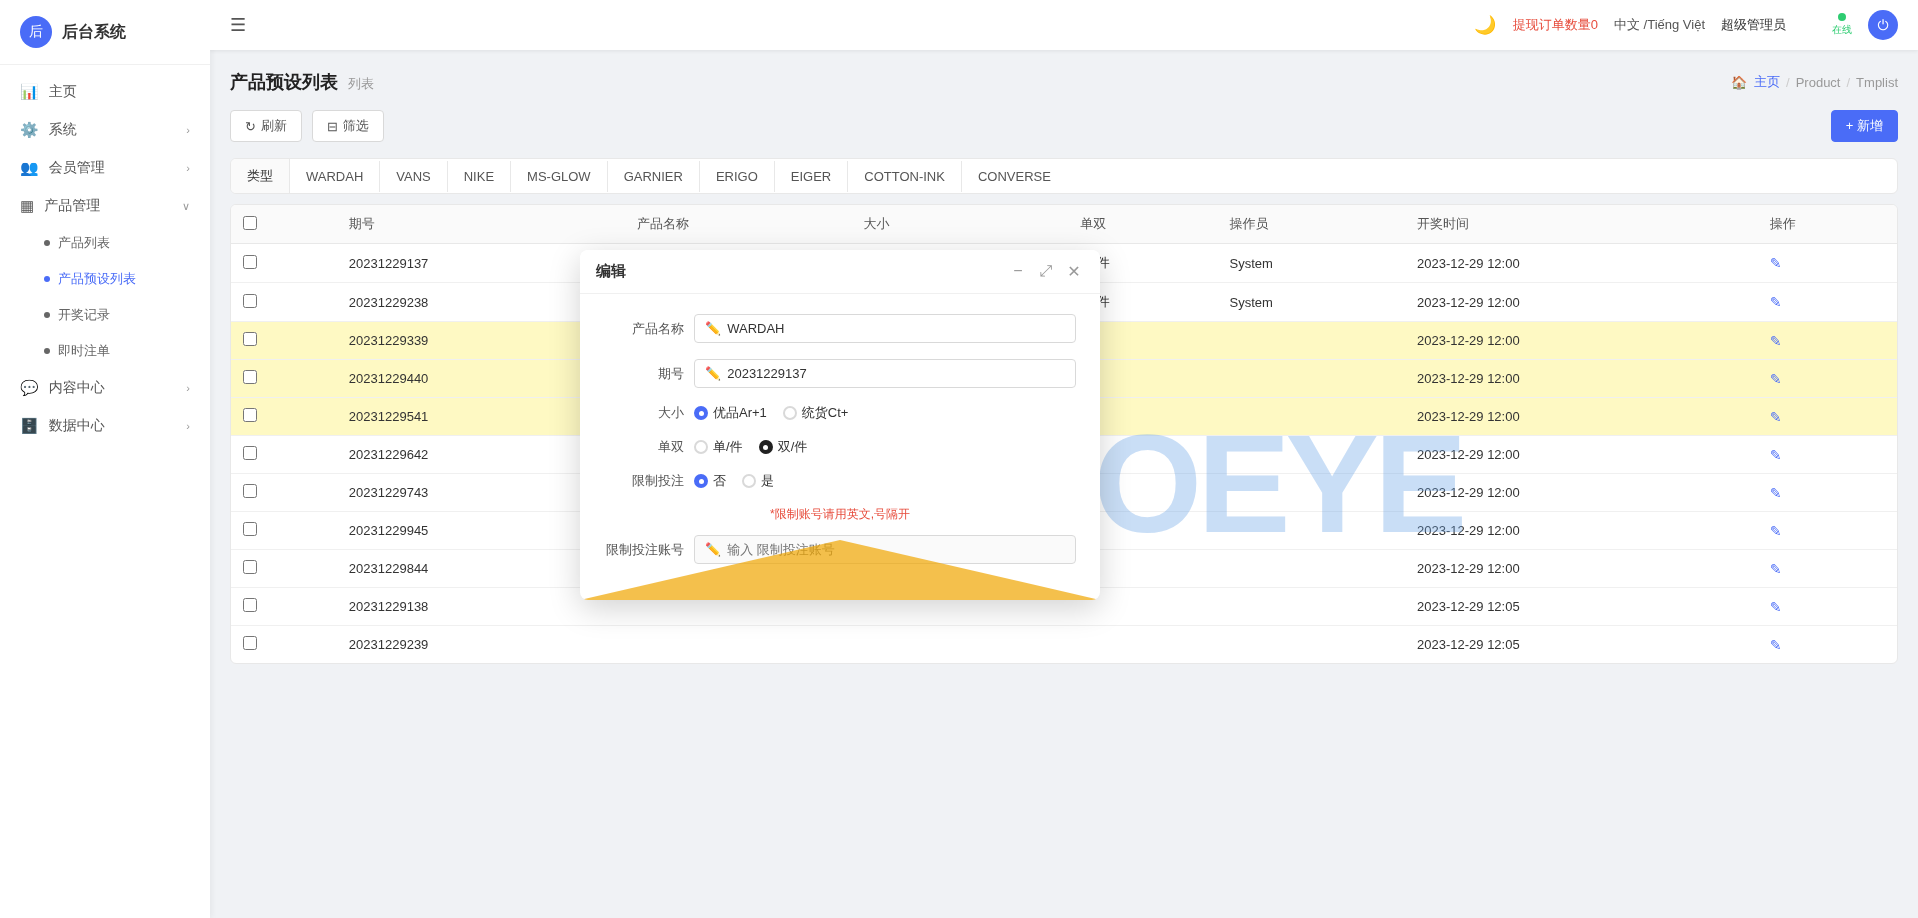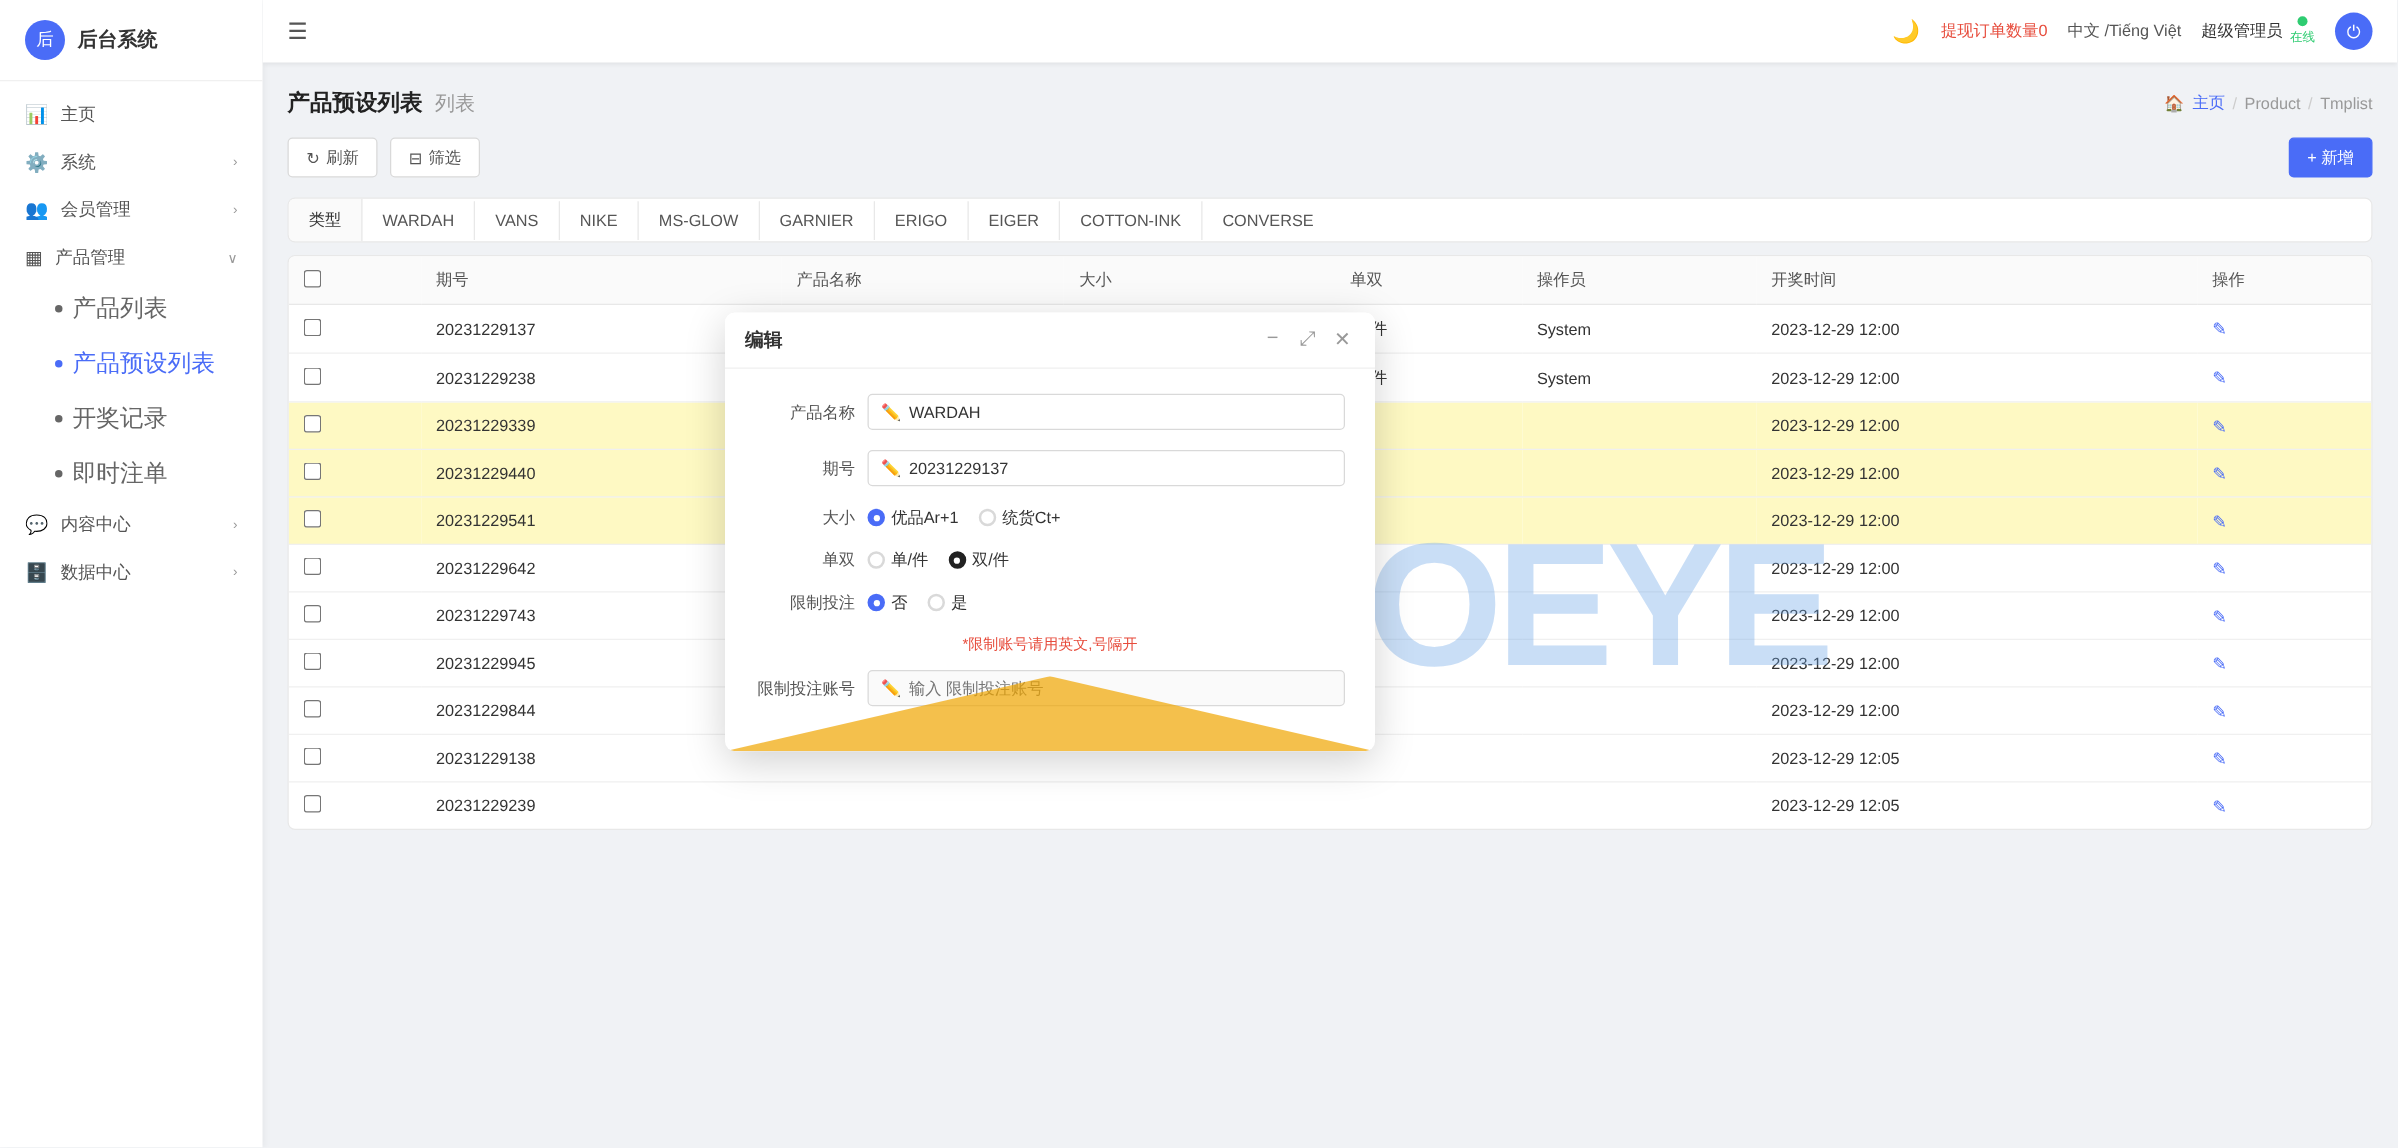--- a/index.html
+++ b/index.html
@@ -8,21 +8,21 @@
     
     .sidebar { width: 210px; background: #fff; height: 100%; display: flex; flex-direction: column; box-shadow: 2px 0 6px rgba(0,0,0,0.05); flex-shrink: 0; }
     .sidebar-logo { display: flex; align-items: center; gap: 10px; padding: 16px 20px; border-bottom: 1px solid #f0f0f0; }
     .sidebar-logo-icon { width: 32px; height: 32px; background: #4a6cf7; border-radius: 50%; display: flex; align-items: center; justify-content: center; color: white; font-size: 14px; }
     .sidebar-logo-text { font-size: 16px; font-weight: 600; color: #333; }
     .sidebar-menu { flex: 1; overflow-y: auto; padding: 8px 0; }
     .sidebar-item { display: flex; align-items: center; padding: 10px 20px; cursor: pointer; position: relative; color: #555; font-size: 14px; }
     .sidebar-item .icon { margin-right: 10px; font-size: 15px; }
     .sidebar-item .arrow { margin-left: auto; font-size: 11px; color: #999; }
     .sidebar-submenu { padding-left: 0; }
-    .sidebar-submenu-item { display: flex; align-items: center; padding: 9px 20px 9px 44px; cursor: pointer; color: #666; font-size: 19px; }
+    .sidebar-submenu-item { display: flex; align-items: center; padding: 9px 20px 9px 44px; cursor: pointer; color: #666; font-size: 13px; }
     .sidebar-submenu-item.active { color: #4a6cf7; font-weight: 500; }
     .sidebar-submenu-item .dot { width: 6px; height: 6px; border-radius: 50%; background: currentColor; margin-right: 8px; }
 
     
     .main { flex: 1; display: flex; flex-direction: column; overflow: hidden; }
 
     
     .topbar { height: 50px; background: #fff; display: flex; align-items: center; padding: 0 20px; box-shadow: 0 1px 4px rgba(0,0,0,0.08); gap: 16px; flex-shrink: 0; }
     .topbar-hamburger { font-size: 18px; cursor: pointer; color: #555; }
     .topbar-spacer { flex: 1; }
@@ -33,21 +33,21 @@
     .topbar-user .online-dot { width: 8px; height: 8px; border-radius: 50%; background: #2ecc71; }
     .topbar-power { width: 30px; height: 30px; border-radius: 50%; background: #4a6cf7; display: flex; align-items: center; justify-content: center; color: white; cursor: pointer; font-size: 14px; }
 
     
     .content { flex: 1; padding: 20px; overflow-y: auto; position: relative; }
 
     
     .page-header { display: flex; align-items: center; justify-content: space-between; margin-bottom: 16px; }
     .page-title-area { display: flex; align-items: baseline; gap: 10px; }
     .page-title { font-size: 18px; font-weight: 600; color: #222; }
-    .page-subtitle { font-size: 16px; color: #999; }
+    .page-subtitle { font-size: 13px; color: #999; }
     .breadcrumb { display: flex; align-items: center; gap: 6px; font-size: 13px; color: #999; }
     .breadcrumb a { color: #4a6cf7; text-decoration: none; }
     .breadcrumb-sep { color: #ccc; }
 
     
     .toolbar { display: flex; align-items: center; gap: 10px; margin-bottom: 16px; }
     .btn { display: inline-flex; align-items: center; gap: 5px; padding: 6px 14px; border-radius: 4px; border: 1px solid #d9d9d9; background: #fff; cursor: pointer; font-size: 13px; color: #555; }
     .btn-primary { background: #4a6cf7; border-color: #4a6cf7; color: white; margin-left: auto; }
 
     
@@ -158,21 +158,21 @@
 <div class="main">
 
   <div class="topbar">
     <span class="topbar-hamburger">☰</span>
     <div class="topbar-spacer"></div>
     <span class="topbar-moon">🌙</span>
     <span class="topbar-pending">提现订单数量0</span>
     <span class="topbar-lang">中文 /Tiếng Việt</span>
     <div class="topbar-user">
       <span>超级管理员</span>
-      <div style="display:flex;flex-direction:column;align-items:center;gap:2px;">
+      <div style="display:flex;flex-direction:column;align-items:center;gap:2px;margin-left:40px;">
         <div class="online-dot"></div>
         <span style="font-size:10px;color:#2ecc71;">在线</span>
       </div>
     </div>
     <div class="topbar-power">⏻</div>
   </div>
 
   <div class="content">
 
     <div class="page-header">

